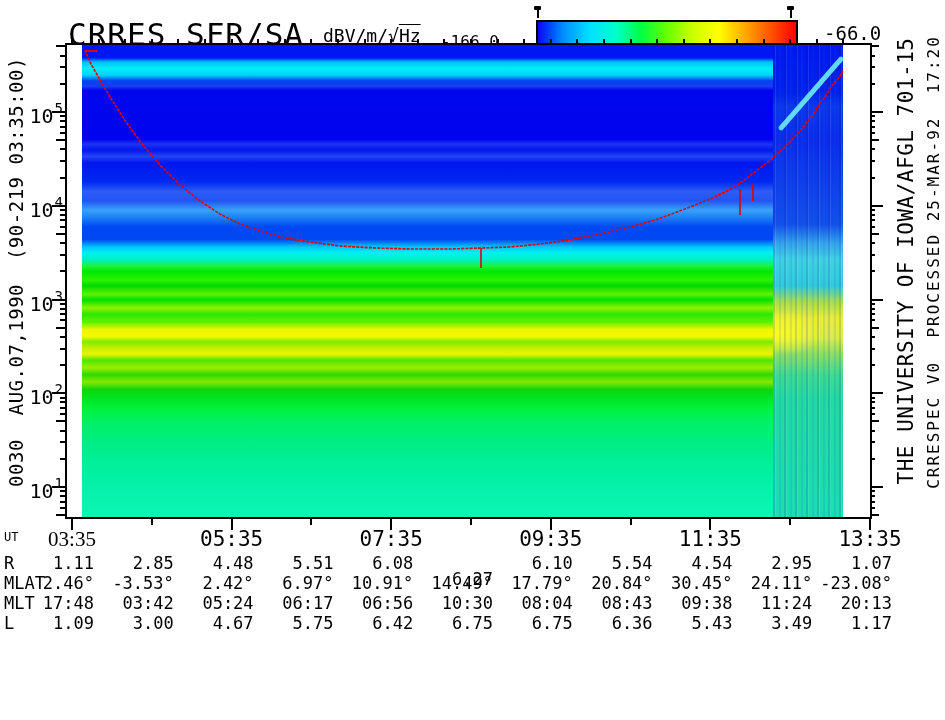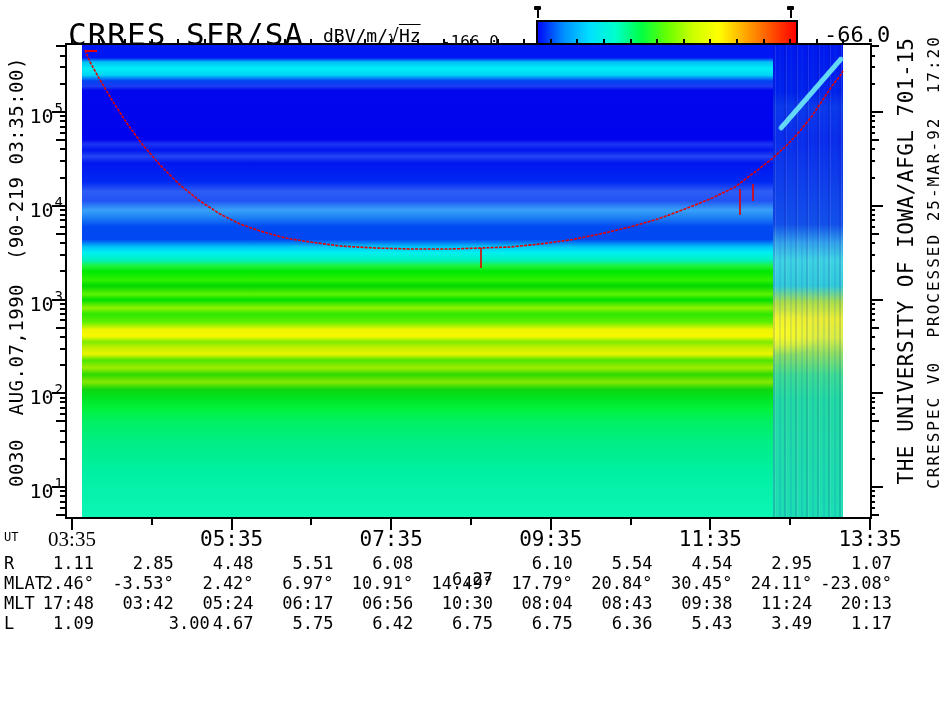--- a/index.html
+++ b/index.html
@@ -3,21 +3,21 @@
 <meta charset="utf-8">
 <style>
   html,body{margin:0;padding:0;background:#fff;}
   .page{position:relative;width:945px;height:720px;background:#fff;overflow:hidden;
         font-family:"DejaVu Sans Mono",monospace;color:#000;}
   .abs{position:absolute;}
   .title{left:68px;top:16px;font-size:31px;letter-spacing:1px;}
   .units{left:323px;top:25px;font-size:18px;}
   .ov{text-decoration:overline;}
   .scale-min{left:441px;top:32px;font-size:16px;}
-  .scale-max{left:824px;top:22px;font-size:22px;}
+  .scale-max{left:824px;top:22px;font-size:19px;}
   .cbar{left:536px;top:20px;width:258px;height:22px;border:2px solid #000;}
   .pin{position:absolute;width:9px;height:13px;top:6px;}
   .pin::before{content:"";position:absolute;left:1px;top:0;width:7px;height:4px;background:#000;border-radius:1px;}
   .pin::after{content:"";position:absolute;left:4px;top:3px;width:2px;height:9px;background:#000;}
   .plot-box{left:65px;top:43px;width:807px;height:476px;border:2px solid #000;box-sizing:border-box;background:#fff;}
   .spectro{position:absolute;left:15px;top:0;width:691px;height:472px;}
   .disturbed{position:absolute;left:706px;top:0;width:70px;height:472px;}
   .streak{position:absolute;left:-10px;top:46px;width:96px;height:5px;border-radius:3px;
           background:rgba(110,235,250,0.9);transform:rotate(-49deg);filter:blur(0.7px);}
   .curve-svg{position:absolute;left:0;top:0;}
@@ -243,21 +243,21 @@
       <div class="cell" style="position: absolute; left: 237.4px; top: 593px;">06:17</div>
       <div class="cell" style="position: absolute; left: 317.2px; top: 593px;">06:56</div>
       <div class="cell" style="position: absolute; left: 397px; top: 593px;">10:30</div>
       <div class="cell" style="position: absolute; left: 476.8px; top: 593px;">08:04</div>
       <div class="cell" style="position: absolute; left: 556.6px; top: 593px;">08:43</div>
       <div class="cell" style="position: absolute; left: 636.4px; top: 593px;">09:38</div>
       <div class="cell" style="position: absolute; left: 716.2px; top: 593px;">11:24</div>
       <div class="cell" style="position: absolute; left: 796px; top: 593px;">20:13</div>
       <div class="rowlab" style="position: absolute; top: 613px;">L</div>
       <div class="cell" style="position: absolute; left: -2px; top: 613px;">1.09</div>
-      <div class="cell" style="position: absolute; left: 77.8px; top: 613px; padding-left: 36px;">3.00</div>
+      <div class="cell" style="position: absolute; left: 77.8px; top: 613px;">3.00</div>
       <div class="cell" style="position: absolute; left: 157.6px; top: 613px;">4.67</div>
       <div class="cell" style="position: absolute; left: 237.4px; top: 613px;">5.75</div>
       <div class="cell" style="position: absolute; left: 317.2px; top: 613px;">6.42</div>
       <div class="cell" style="position: absolute; left: 397px; top: 613px;">6.75</div>
       <div class="cell" style="position: absolute; left: 476.8px; top: 613px;">6.75</div>
       <div class="cell" style="position: absolute; left: 556.6px; top: 613px;">6.36</div>
       <div class="cell" style="position: absolute; left: 636.4px; top: 613px;">5.43</div>
       <div class="cell" style="position: absolute; left: 716.2px; top: 613px;">3.49</div>
       <div class="cell" style="position: absolute; left: 796px; top: 613px;">1.17</div>
     </div>

